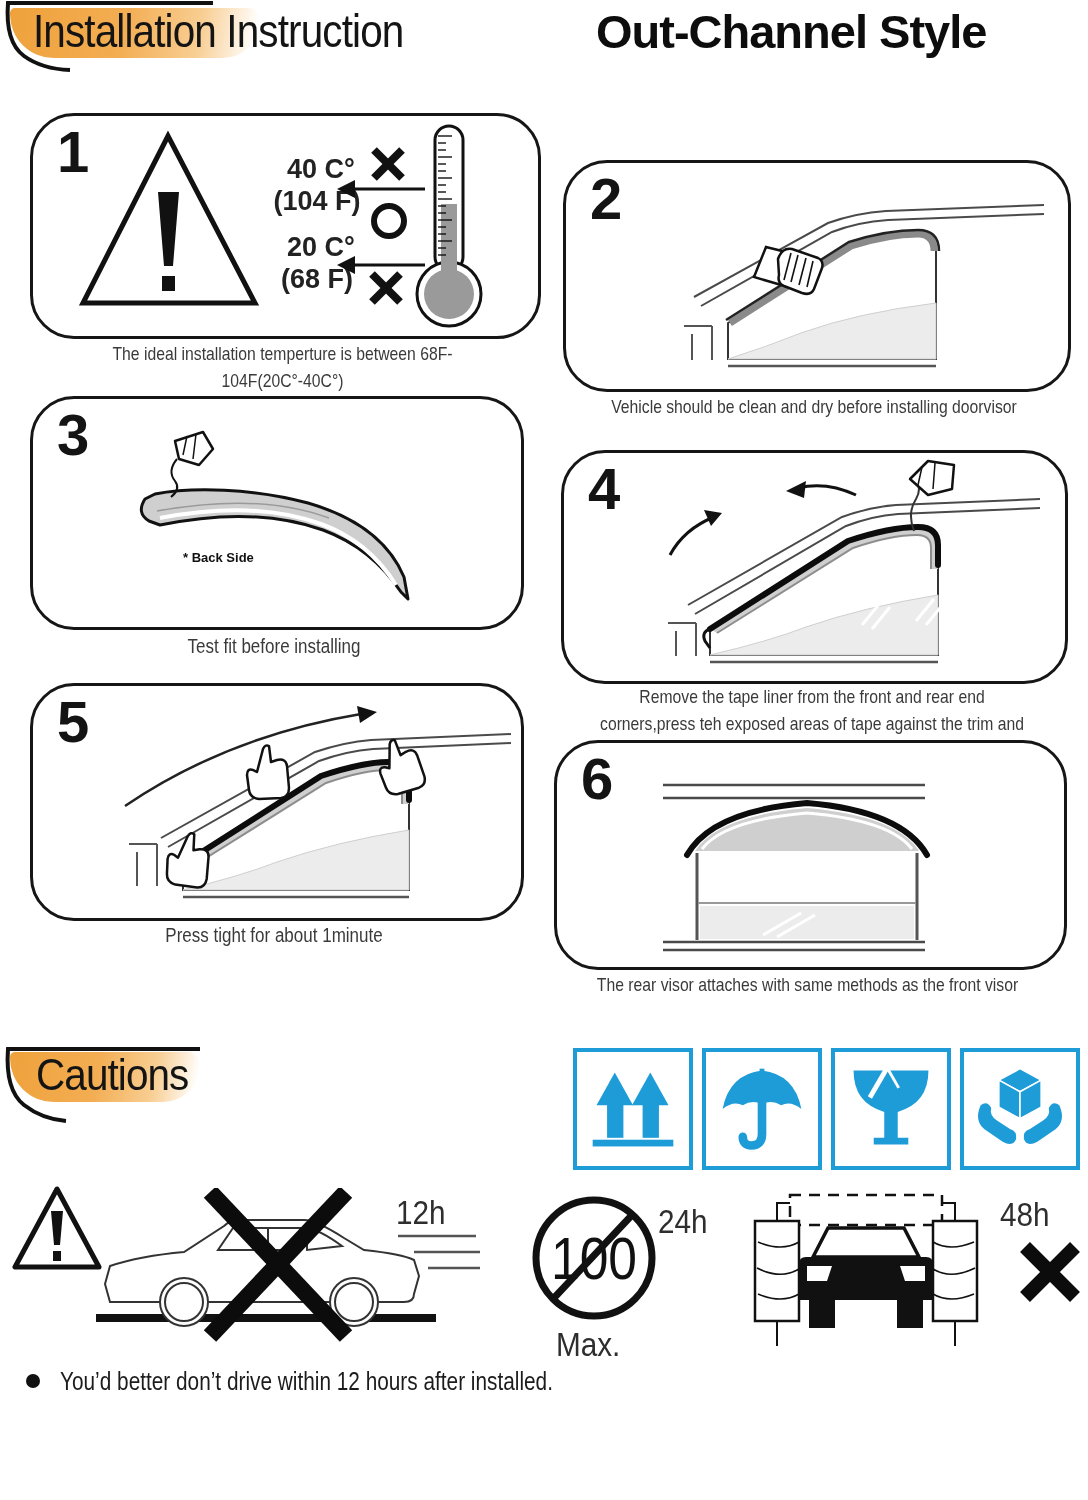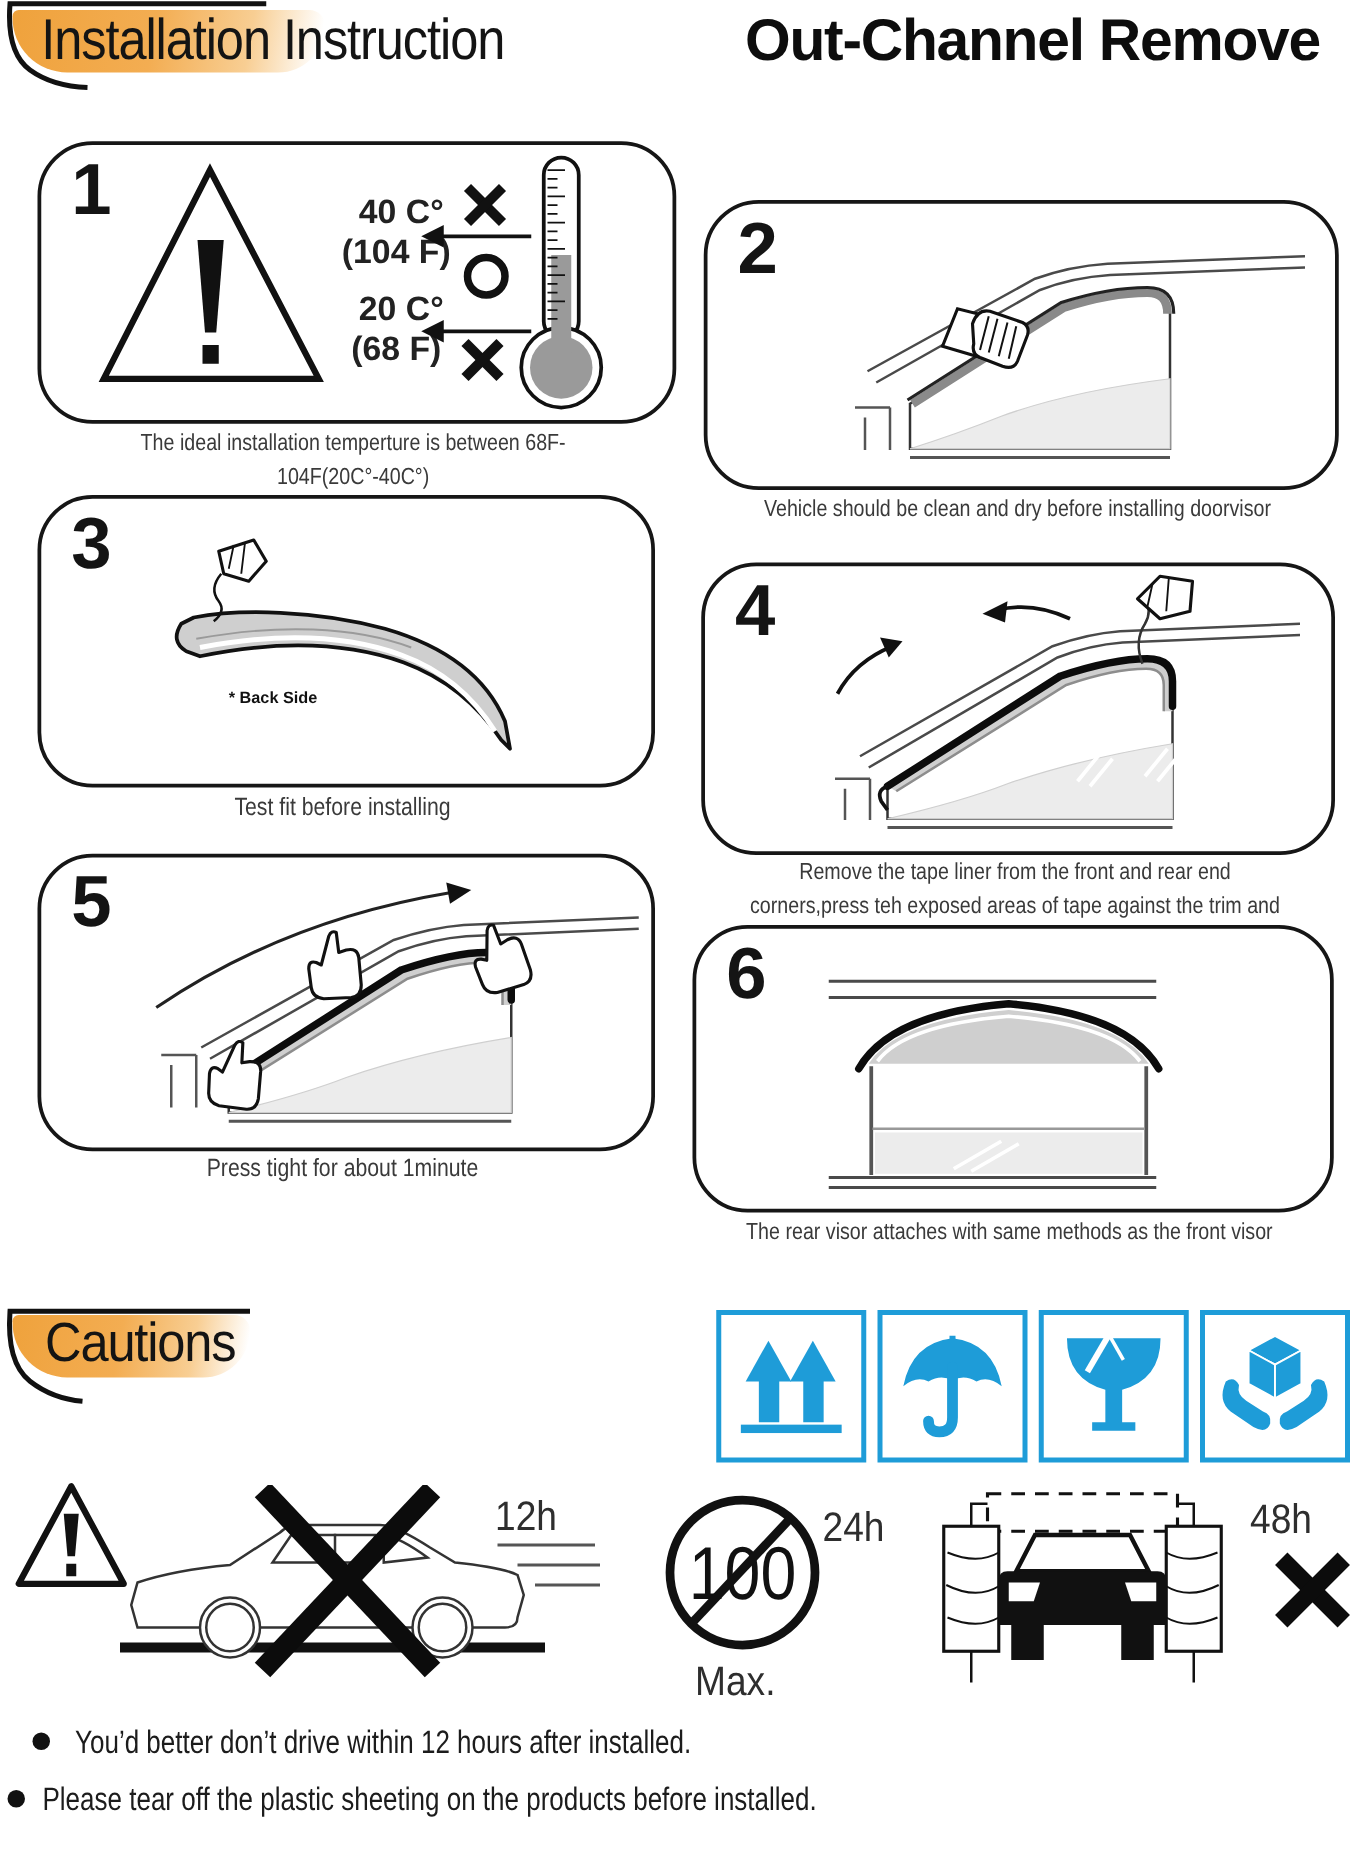--- a/index.html
+++ b/index.html
@@ -18,37 +18,37 @@
   .caption{position:absolute;font-size:18.5px;color:#3a3a3a;text-align:center;line-height:1.45;
            transform:scaleX(.85);transform-origin:center top;}
   .panel svg{position:absolute;left:0;top:0;}
   
   .c-title{position:absolute;font-size:44px;letter-spacing:-1px;color:#141414;transform:scaleX(.92);transform-origin:left top;}
   .ship-box{position:absolute;width:112px;height:114px;border:4px solid #1E9CD8;background:#fff;
             display:flex;align-items:center;justify-content:center;}
   .hour-label{position:absolute;font-size:33px;color:#2e2e2e;transform:scaleX(.9);transform-origin:left top;white-space:nowrap;}
   
   .bullets{position:absolute;left:26px;top:1364px;width:1060px;}
-  .b-row{display:flex;align-items:flex-start;line-height:34px;height:34px;margin-top:12px;}
+  .b-row{display:flex;align-items:flex-start;line-height:34px;height:34px;}
   .b-dot{width:14px;height:14px;border-radius:50%;background:#111;flex:0 0 14px;margin:10px 20px 0 0;}
   .b-text{font-size:26px;color:#1c1c1c;white-space:nowrap;transform:scaleX(.8);transform-origin:left top;}
   .b-row.shift{margin-left:-20px;}
   .b-row.shift .b-dot{margin-right:14px;}
 </style>
 </head>
 <body>
 
 <div id="page">
 
   <div class="swoosh-blob" style="left:10px;top:8px;width:250px;height:50px;"></div>
   <svg class="abs" style="left:0;top:0;" width="230" height="80" viewBox="0 0 230 80">
     <path d="M213,3 L8,3 Q5,42 24,56 Q42,69 70,70" fill="none" stroke="#111" stroke-width="4"></path>
   </svg>
   <div class="h-title" style="left:33px;top:4px;">Installation Instruction</div>
-  <div class="h-style" style="left:596px;top:4px;">Out-Channel Remove</div>
+  <div class="h-style" style="left:596px;top:4px;">Out-Channel Style</div>
 
   <div class="panel" style="left:30px;top:113px;width:505px;height:220px;">
     <div class="num">1</div>
     <svg width="499" height="214" viewBox="0 0 499 214">
       <g>
         <path d="M135,20 L50,187 L222,187 Z" fill="none" stroke="#111" stroke-width="5"></path>
         <path d="M125,76 L146,76 L140,150 L131,150 Z" fill="#111"></path>
         <rect x="129" y="160" width="13" height="15" fill="#111"></rect>
       </g>
       <g font-weight="bold" font-size="27" fill="#222" text-anchor="middle" font-family="Liberation Sans, sans-serif">
@@ -374,19 +374,15 @@
       <line x1="7" y1="7" x2="57" y2="57"></line>
         <line x1="57" y1="7" x2="7" y2="57"></line>
     </g>
   </svg>
 
   <div class="bullets">
     <div class="b-row">
       <span class="b-dot"></span>
       <span class="b-text">You’d better don’t drive within 12 hours after installed.</span>
     </div>
-    <div class="b-row shift">
-      <span class="b-dot"></span>
-      <span class="b-text">Please tear off the plastic sheeting on the products before installed.</span>
-    </div>
   </div>
 
 </div>
 
 </body></html>

